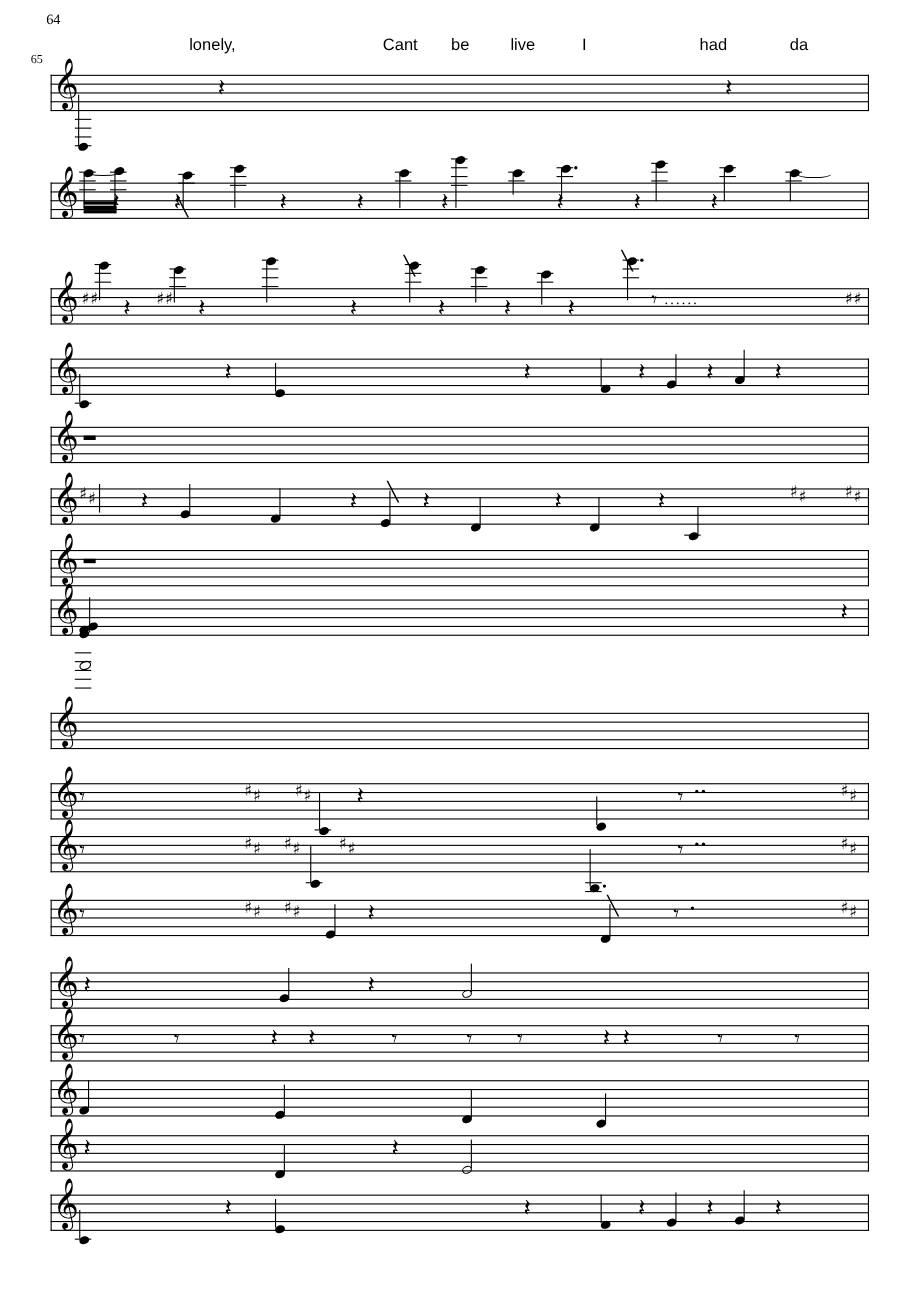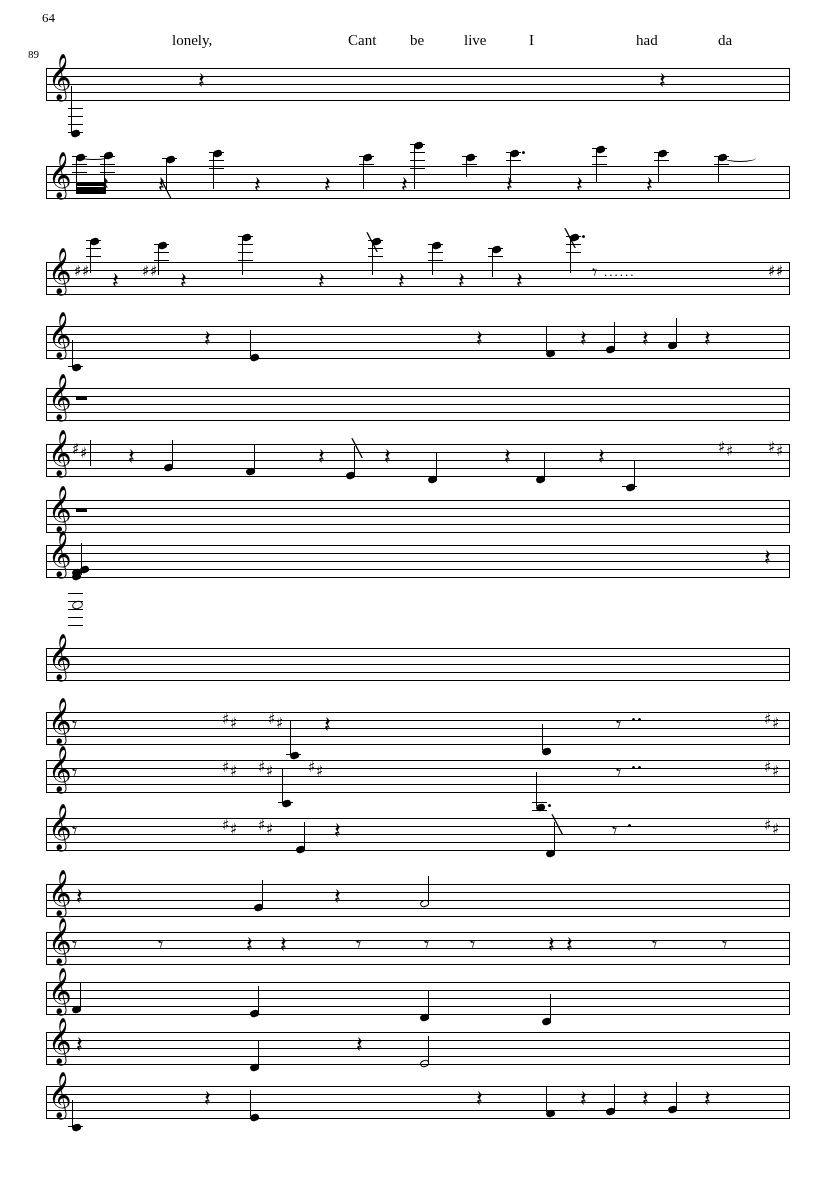--- a/index.html
+++ b/index.html
@@ -28,21 +28,21 @@
     color: #000;
   }
   .measure-number {
     position: absolute;
     font-family: "Liberation Serif", serif;
     font-size: 11px;
     color: #000;
   }
   .lyric {
     position: absolute;
-    font-family: Liberation Serif, serif;
+    font-family: Liberation Sans, sans-serif;
     font-size: 15px;
     color: #000;
     white-space: nowrap;
   }
   
   .staff {
     position: absolute;
     left: 46px;
     width: 744px;
     height: 33px;
@@ -165,21 +165,21 @@
     line-height: 15px;
   }
 </style>
 </head>
 <body>
 
 <div id="score">
 
   <div class="page-number" style="left:42px; top:10px;">64</div>
 
-  <div class="measure-number" style="left:28px; top:48px;">89</div>
+  <div class="measure-number" style="left:28px; top:48px;">65</div>
 
   <div class="lyric" style="left:172px; top:32px;">lonely,</div>
   <div class="lyric" style="left:348px; top:32px;">Cant</div>
   <div class="lyric" style="left:410px; top:32px;">be</div>
   <div class="lyric" style="left:464px; top:32px;">live</div>
   <div class="lyric" style="left:529px; top:32px;">I</div>
   <div class="lyric" style="left:636px; top:32px;">had</div>
   <div class="lyric" style="left:718px; top:32px;">da</div>
 
   <div class="staff" style="top:68px;">

